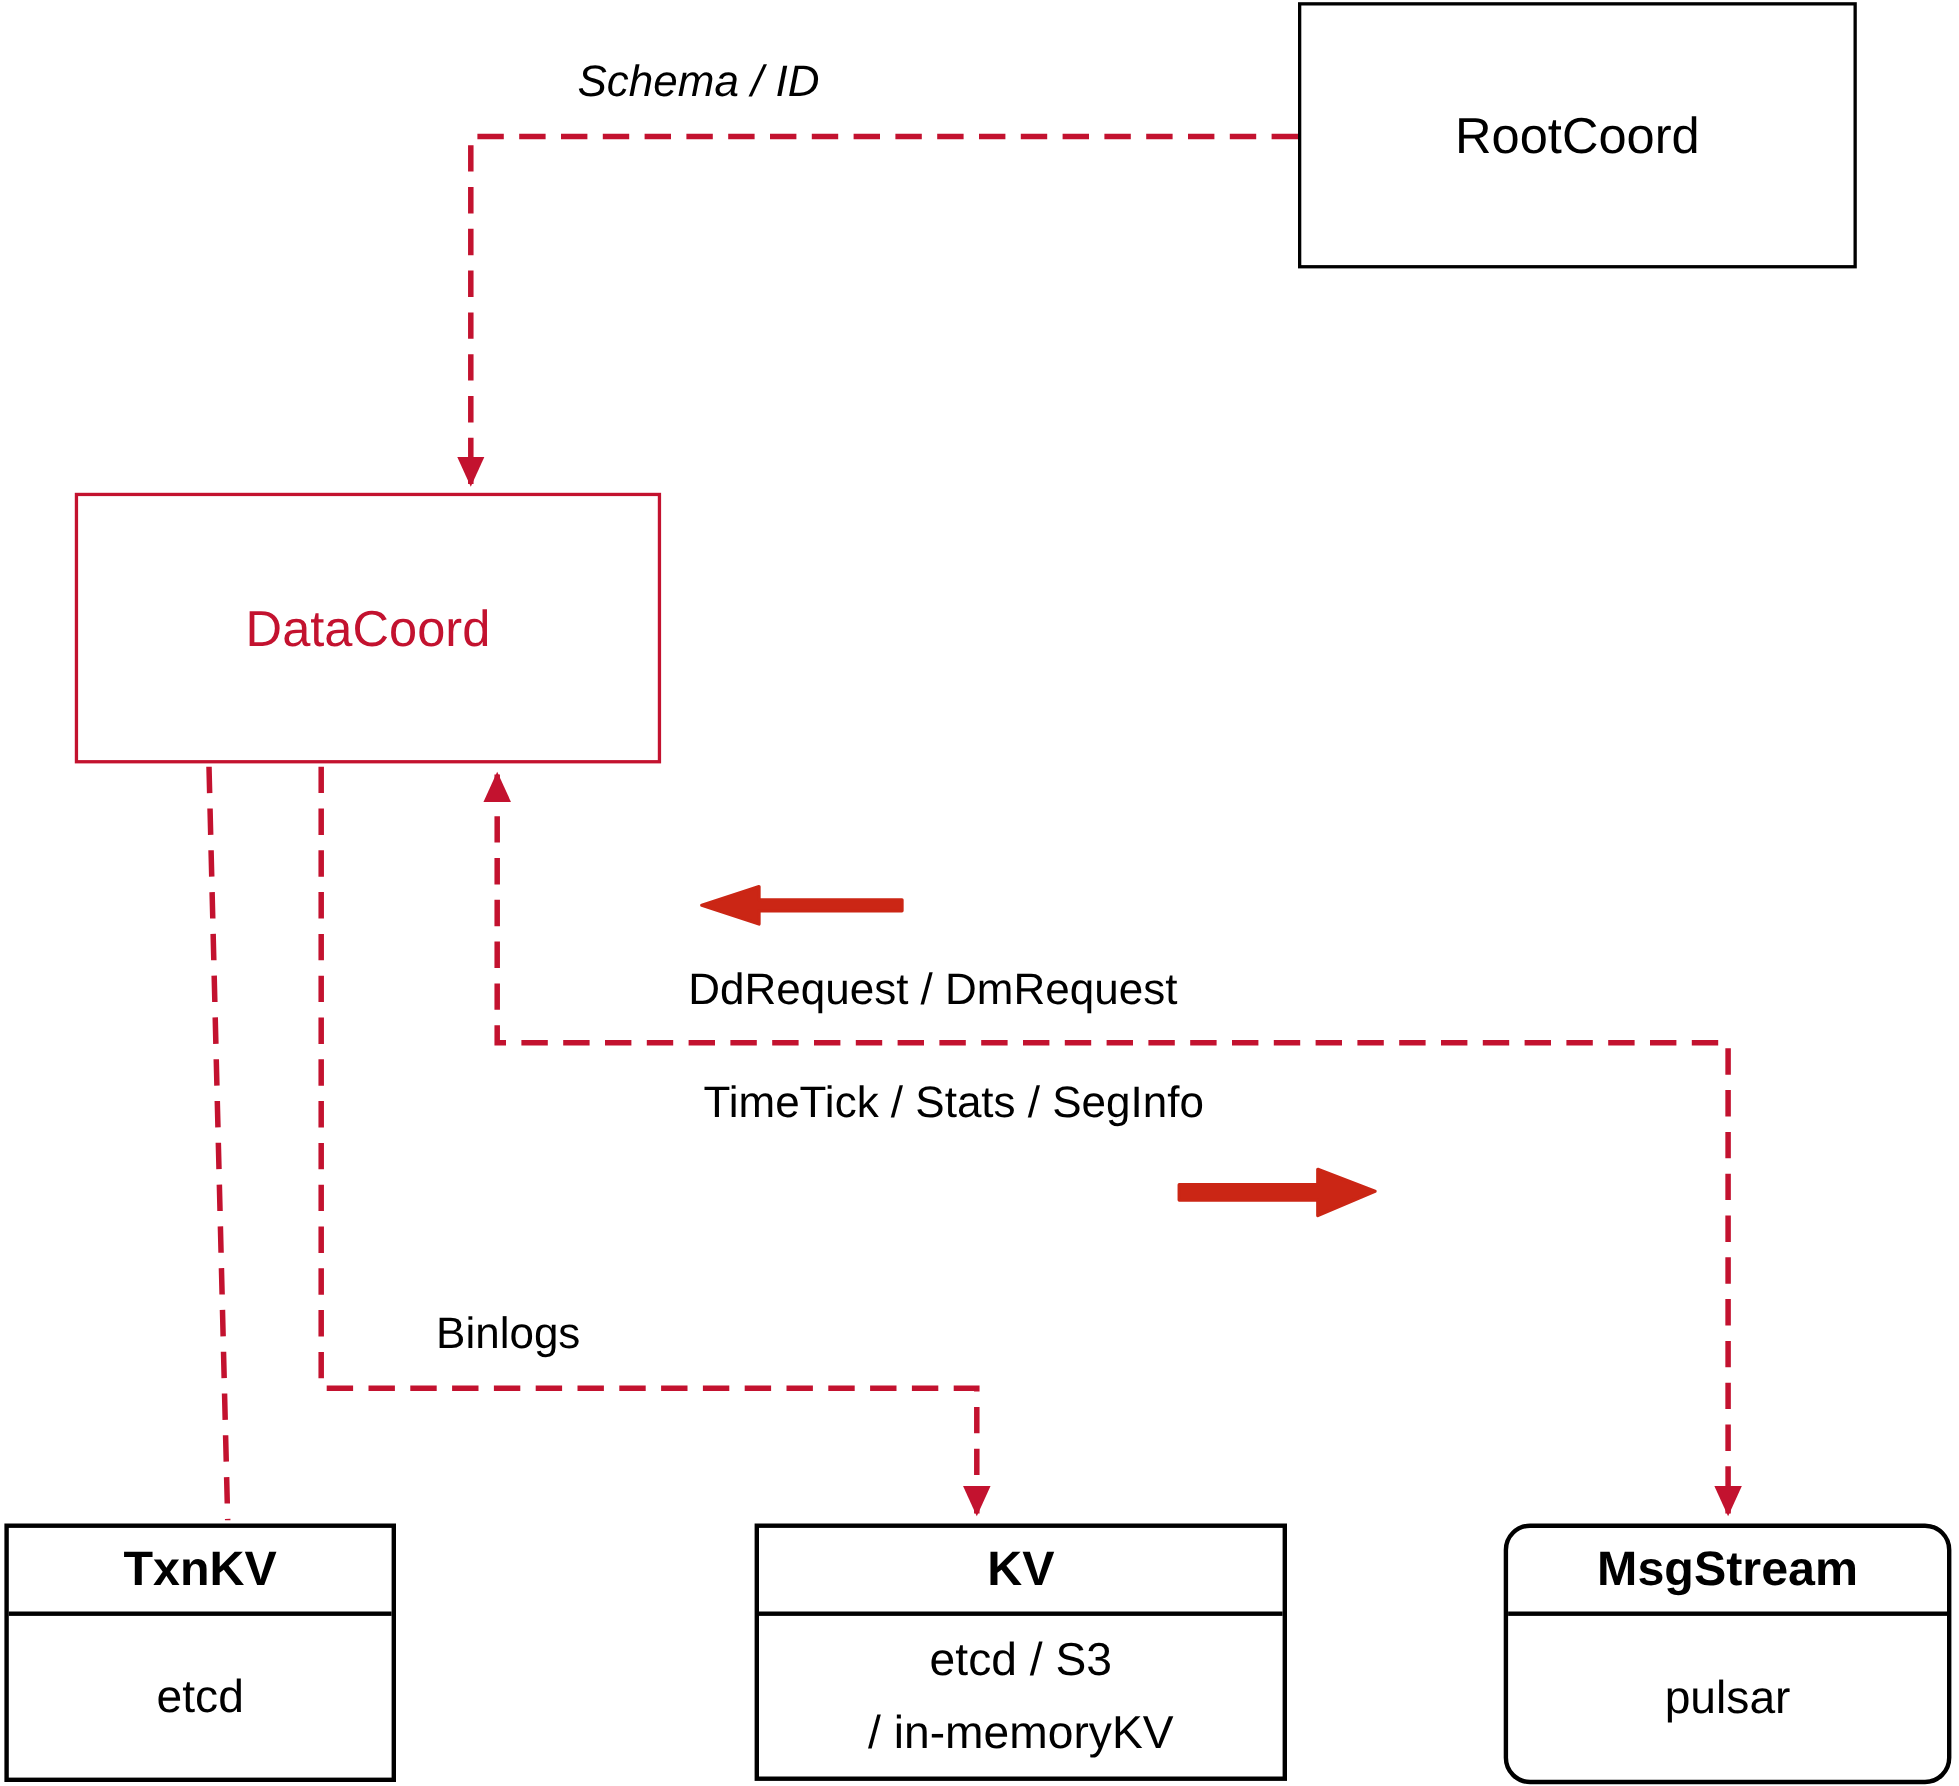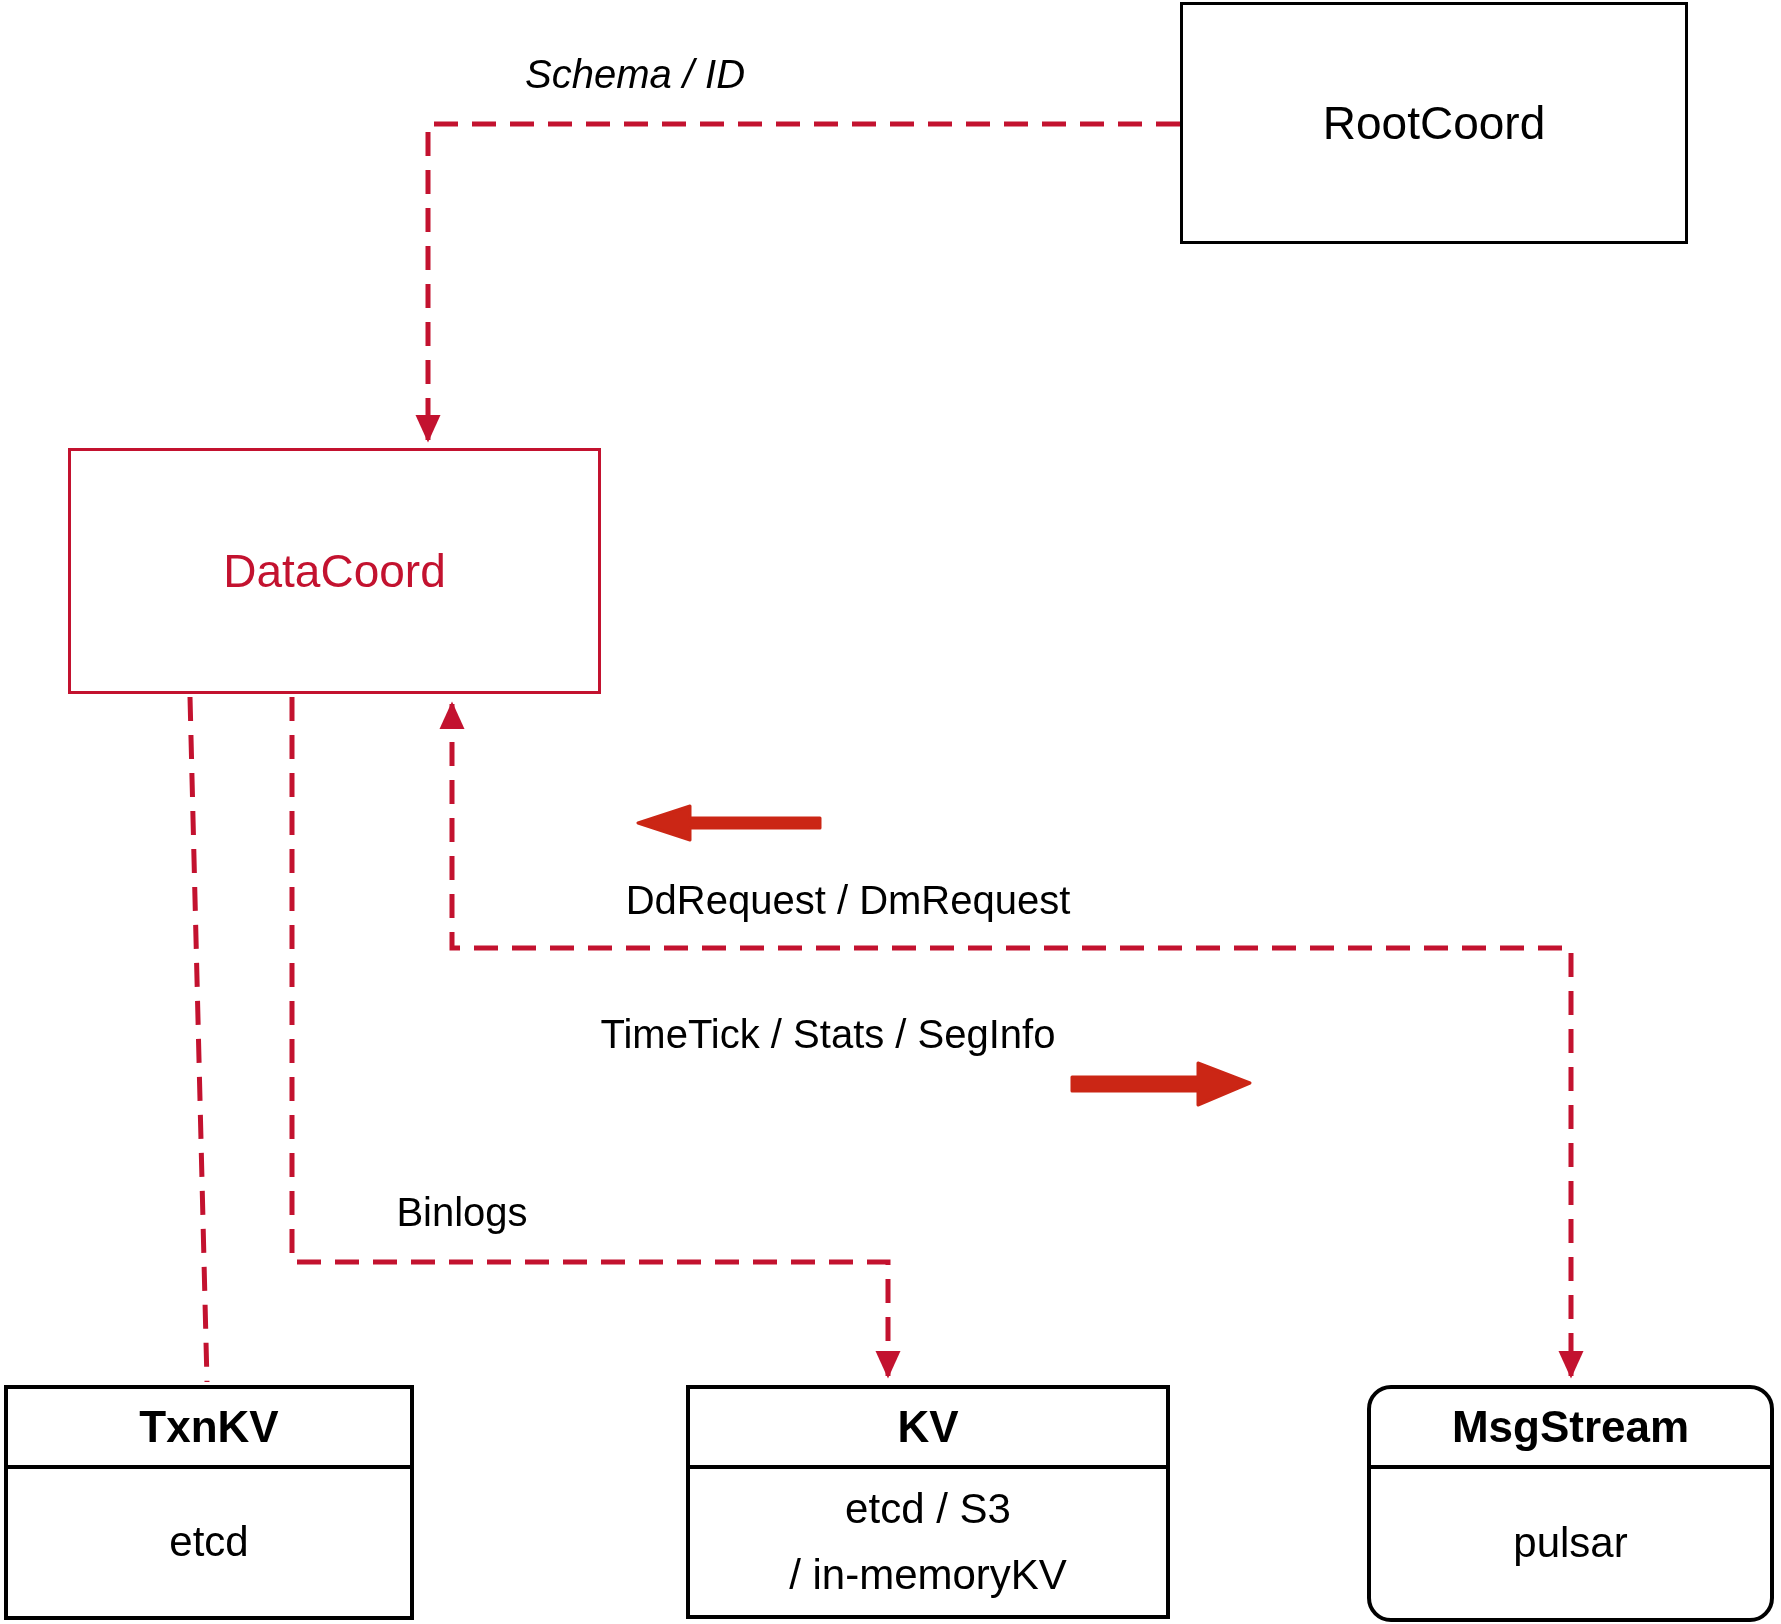--- a/index.html
+++ b/index.html
@@ -59,32 +59,32 @@
     height:80px;
     border-bottom:4px solid var(--ink);
     display:flex;align-items:center;justify-content:center;
     font-weight:bold;font-size:44px;
   }
   .store-body{
     flex:1;
     display:flex;flex-direction:column;align-items:center;justify-content:center;
     font-size:42px;line-height:1.58;
   }
-  .txnkv{left:4px;top:1385px;width:410px;height:235px;}
+  .txnkv{left:4px;top:1385px;width:356px;height:235px;}
   .kv{left:686px;top:1385px;width:484px;height:234px;}
   .msgstream{left:1367px;top:1385px;width:407px;height:237px;border-radius:24px;}
   .edge-label{
     position:absolute;
     font-size:40px;color:var(--ink);
     text-align:center;white-space:nowrap;
     transform:translateX(-50%);
   }
   .lbl-schema{left:635px;top:52px;font-style:italic;}
   .lbl-ddreq{left:848px;top:878px;}
-  .lbl-timetick{left:828px;top:980px;margin-top:32px;}
+  .lbl-timetick{left:867px;top:980px;}
   .lbl-binlogs{left:462px;top:1190px;}
 </style>
 </head>
 <body>
 
 <div class="canvas">
 
   <svg class="connectors" viewBox="0 0 1781 1624" xmlns="http://www.w3.org/2000/svg">
     <defs>
       <marker id="ah" viewBox="0 0 12 12" refX="10" refY="6" markerWidth="30" markerHeight="30" markerUnits="userSpaceOnUse" orient="auto-start-reverse">

